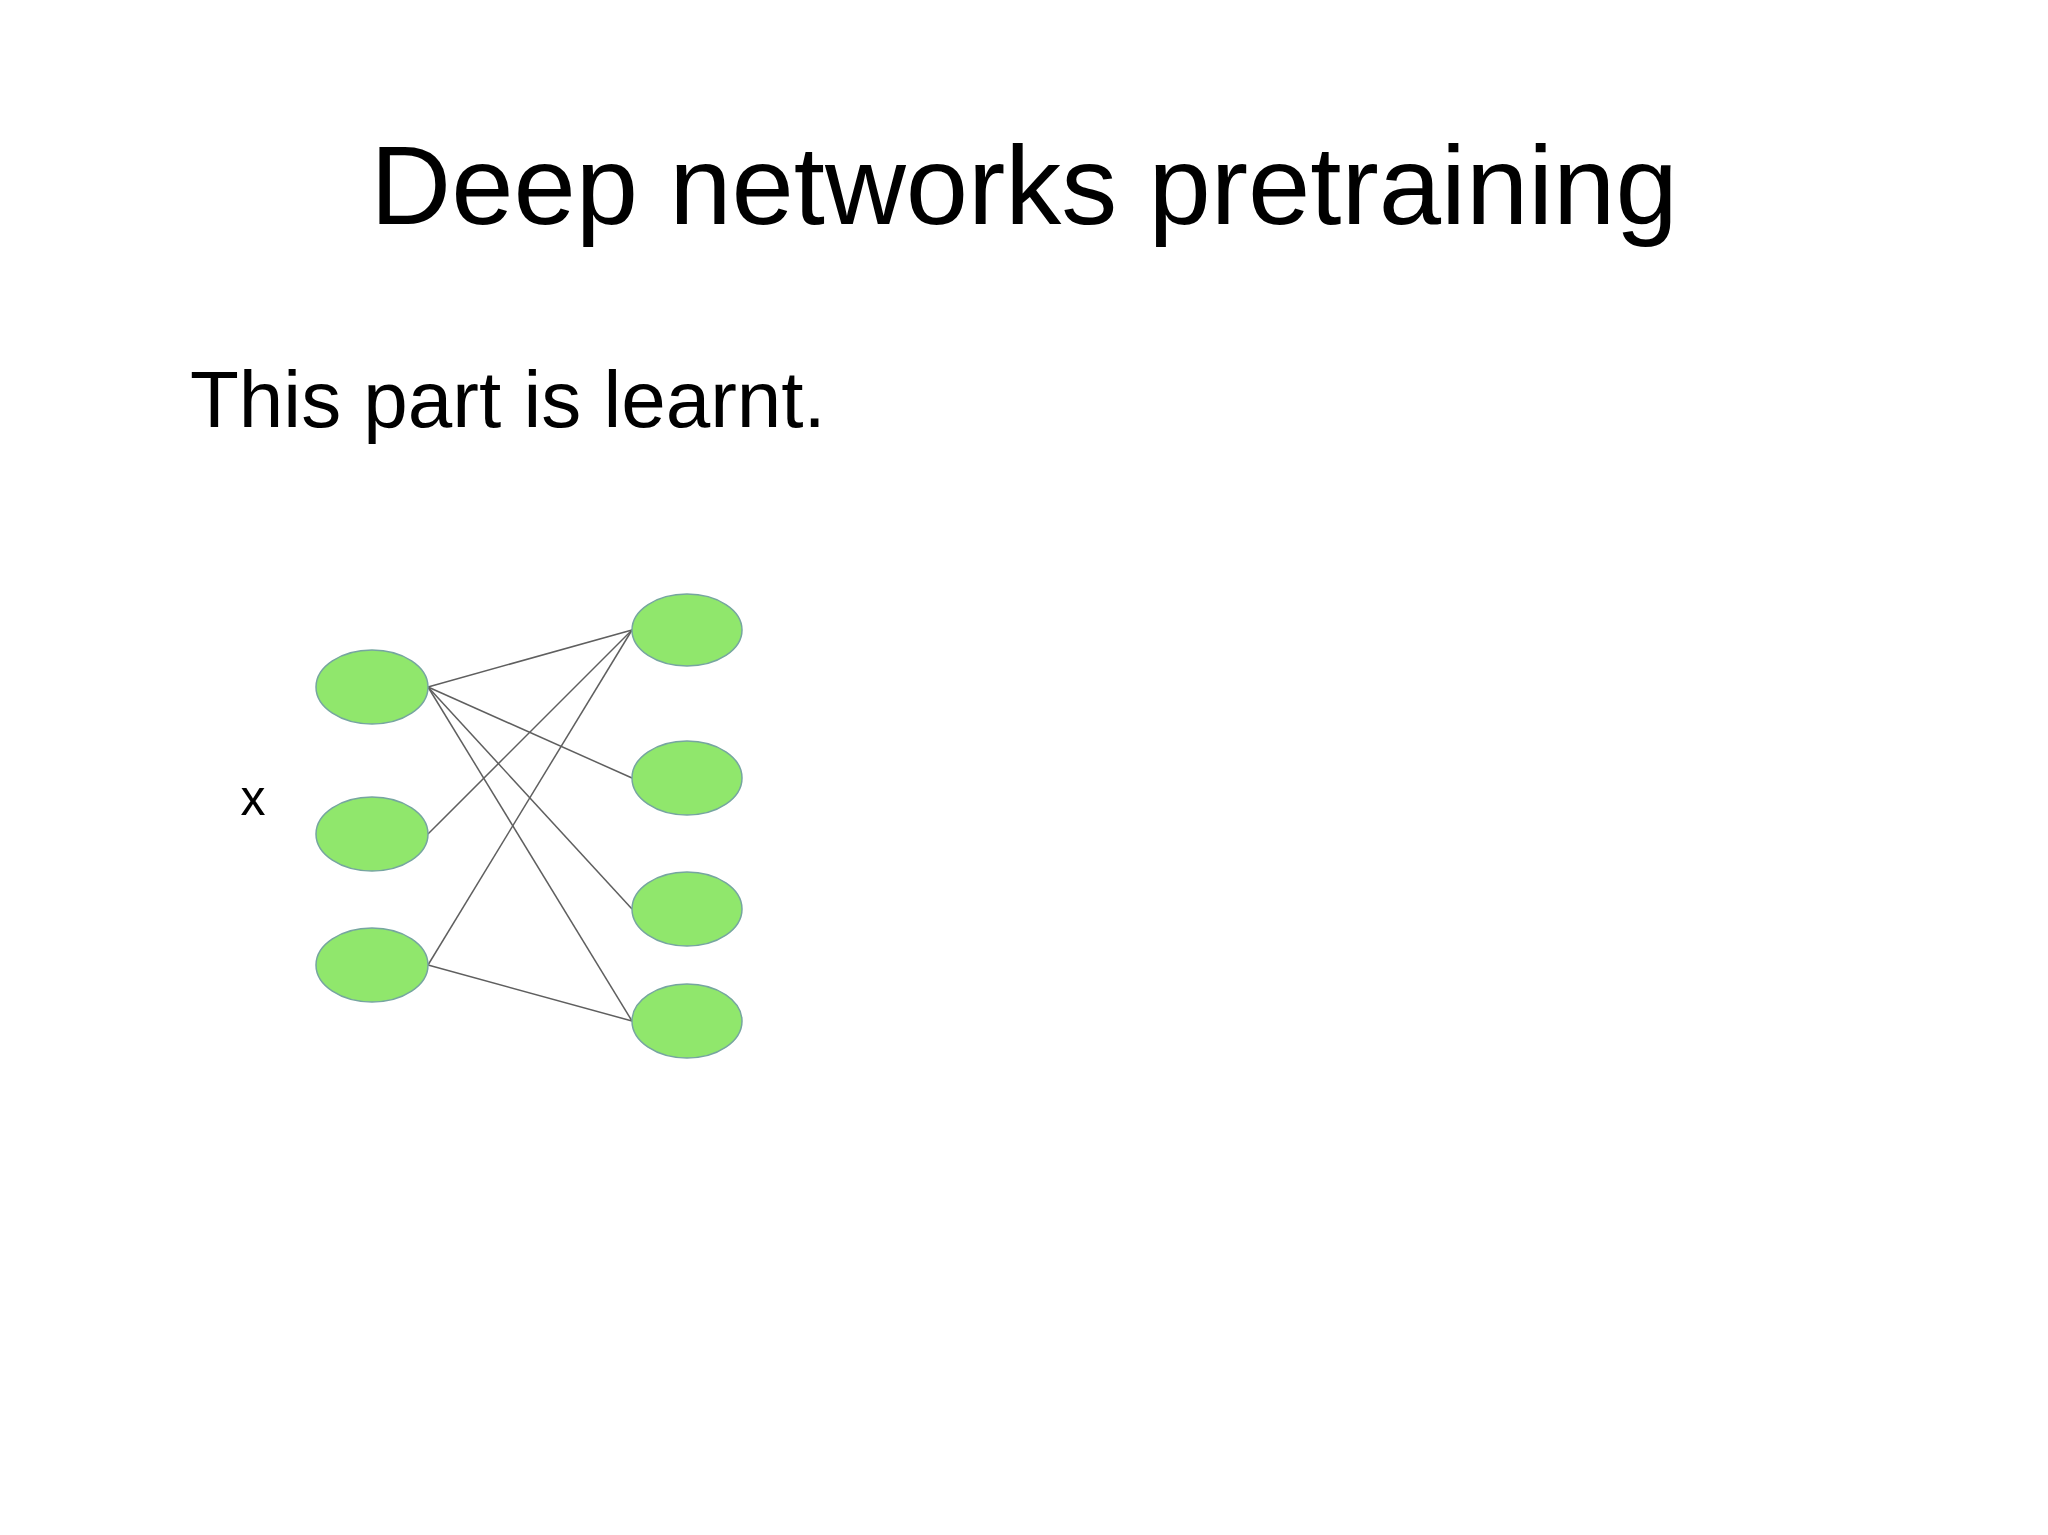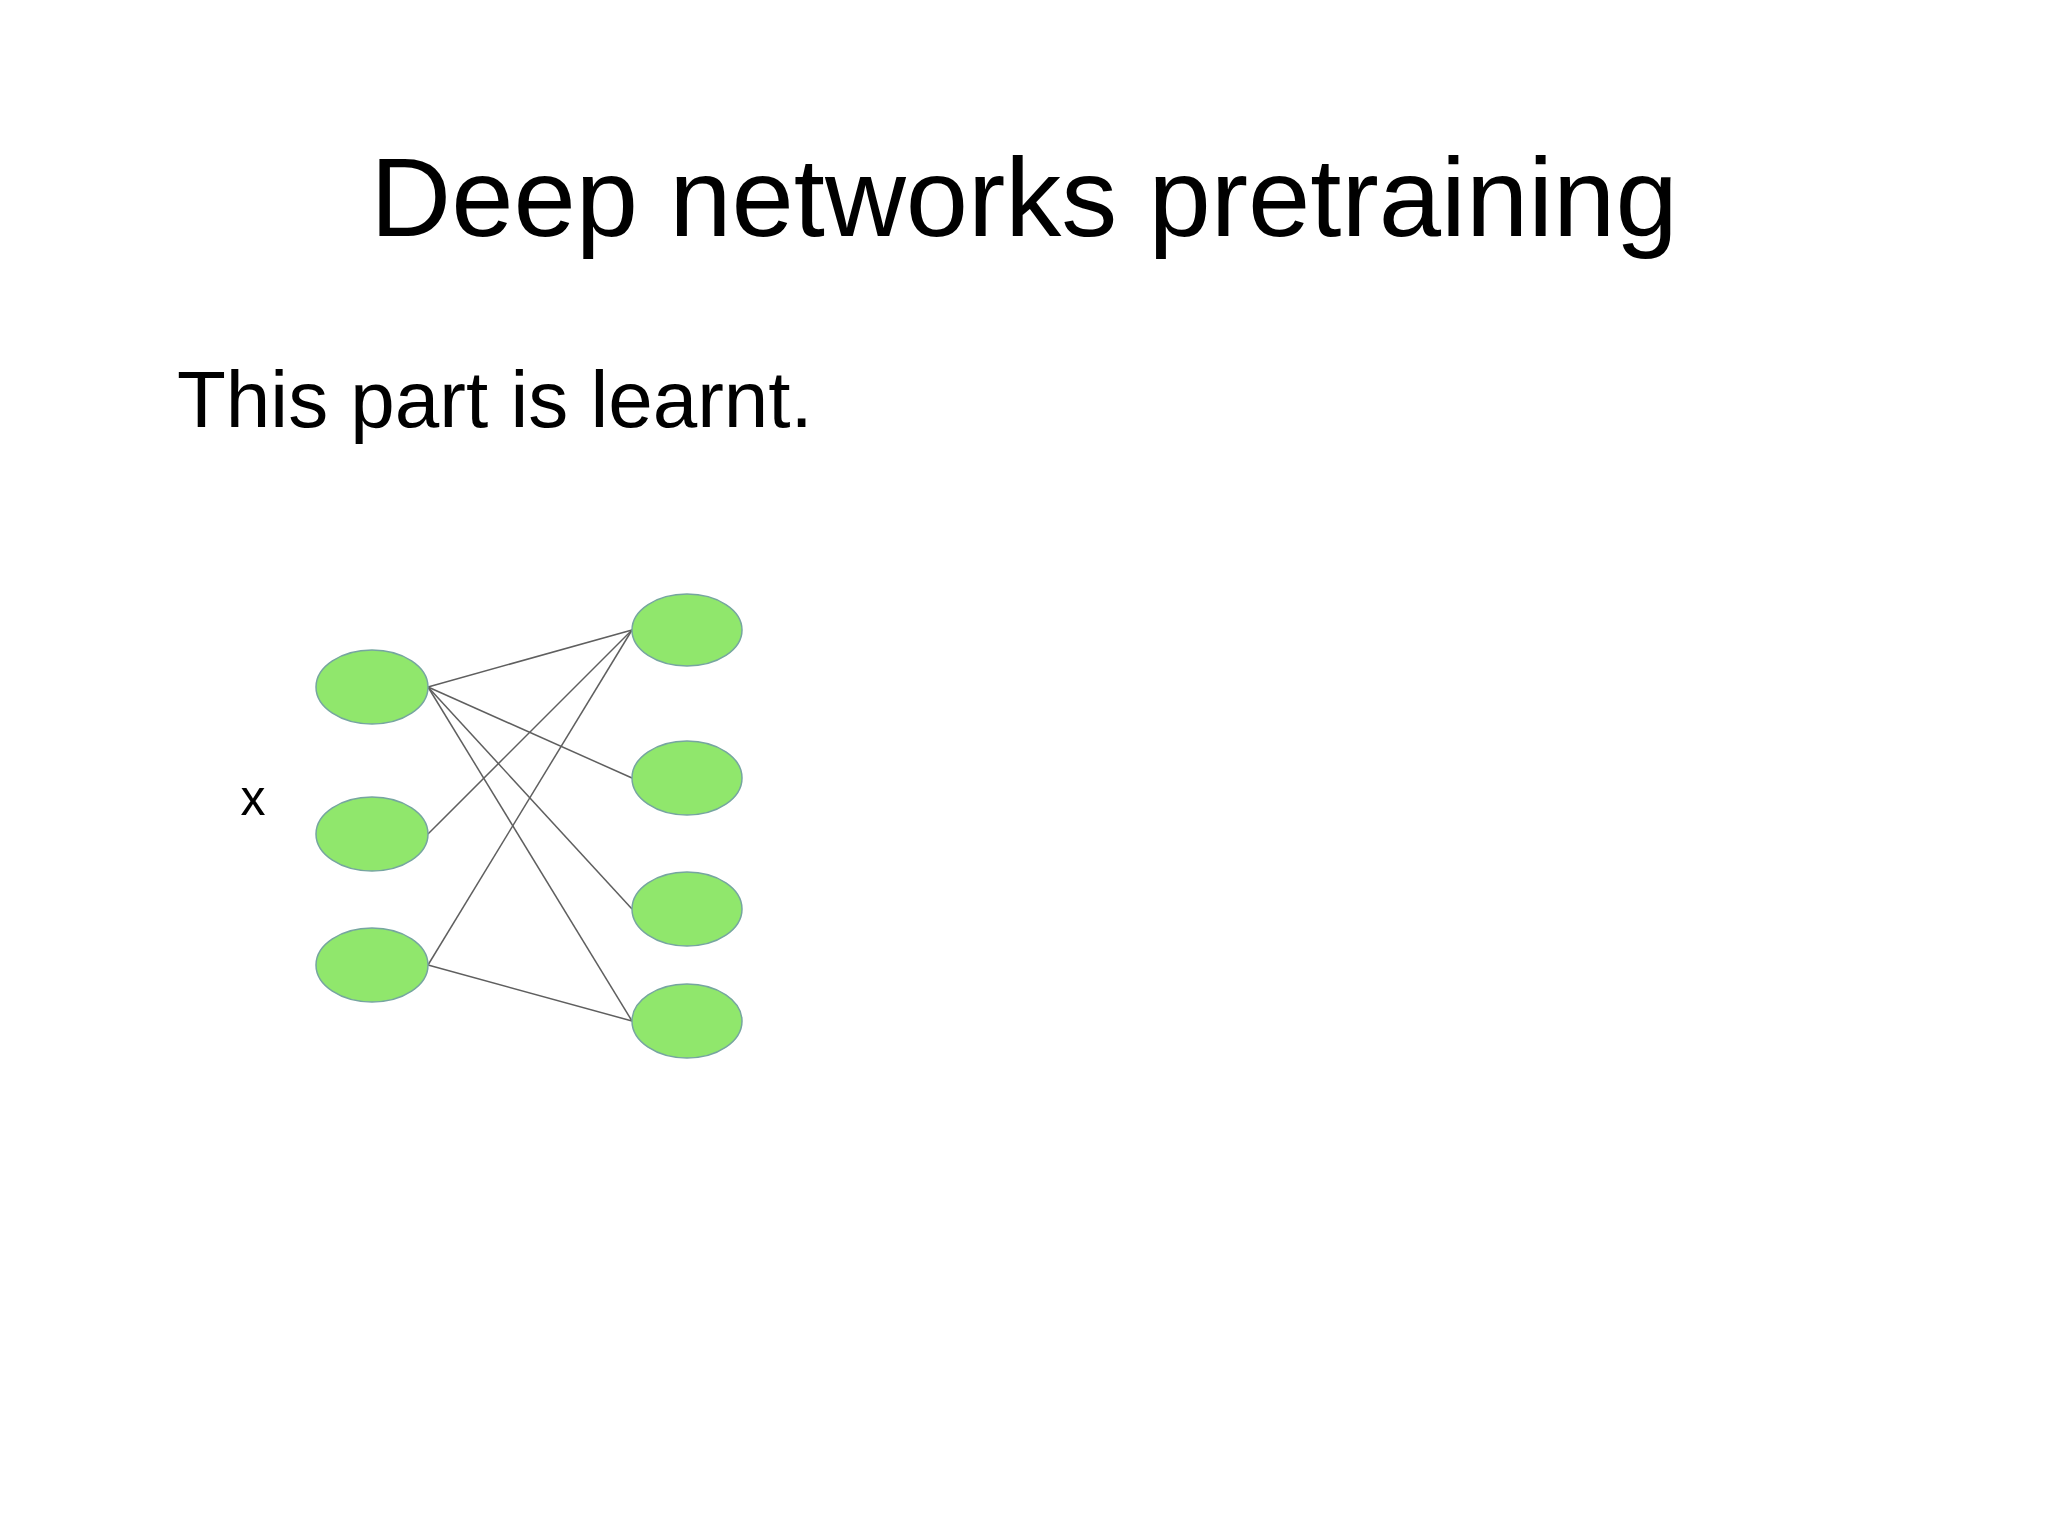--- a/index.html
+++ b/index.html
@@ -11,35 +11,35 @@
     position: relative;
     width: 2048px;
     height: 1535px;
     background: #ffffff;
     overflow: hidden;
     font-family: "Liberation Sans", "DejaVu Sans", sans-serif;
     color: #000000;
   }
   .slide-title {
     position: absolute;
-    top: 136px;
+    top: 124px;
     left: 0;
     width: 100%;
     text-align: center;
     font-size: 112px;
     font-weight: 400;
     line-height: 1.1;
     letter-spacing: 0px;
     color: #000000;
     white-space: nowrap;
   }
   .slide-subtitle {
     position: absolute;
     top: 356px;
-    left: 177px;
+    left: 190px;
     font-size: 80px;
     font-weight: 400;
     line-height: 1.1;
     color: #000000;
     white-space: nowrap;
   }
   .x-label {
     position: absolute;
     left: 253px;
     top: 800px;

